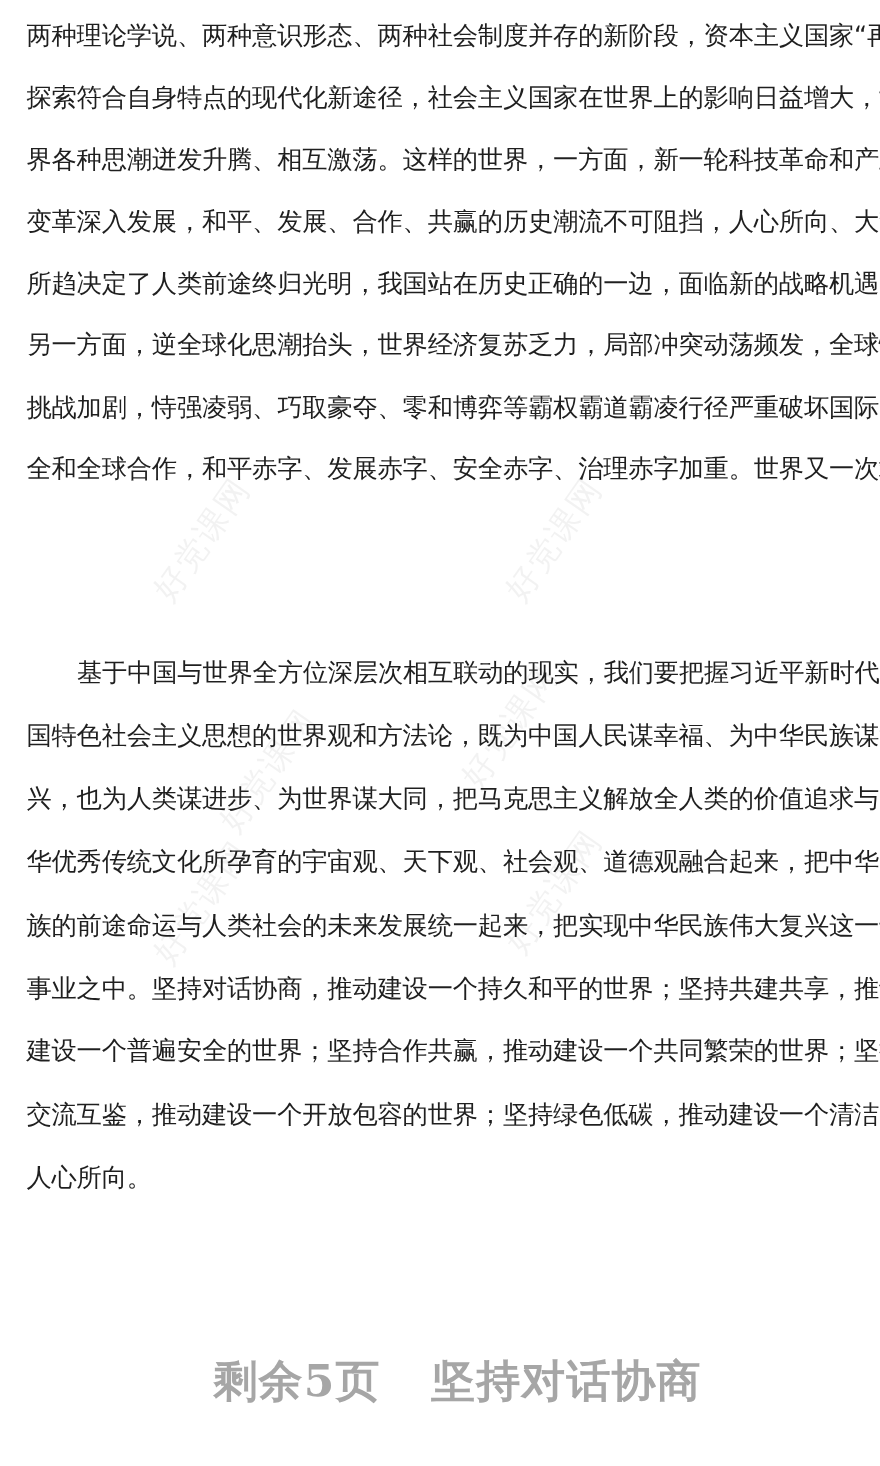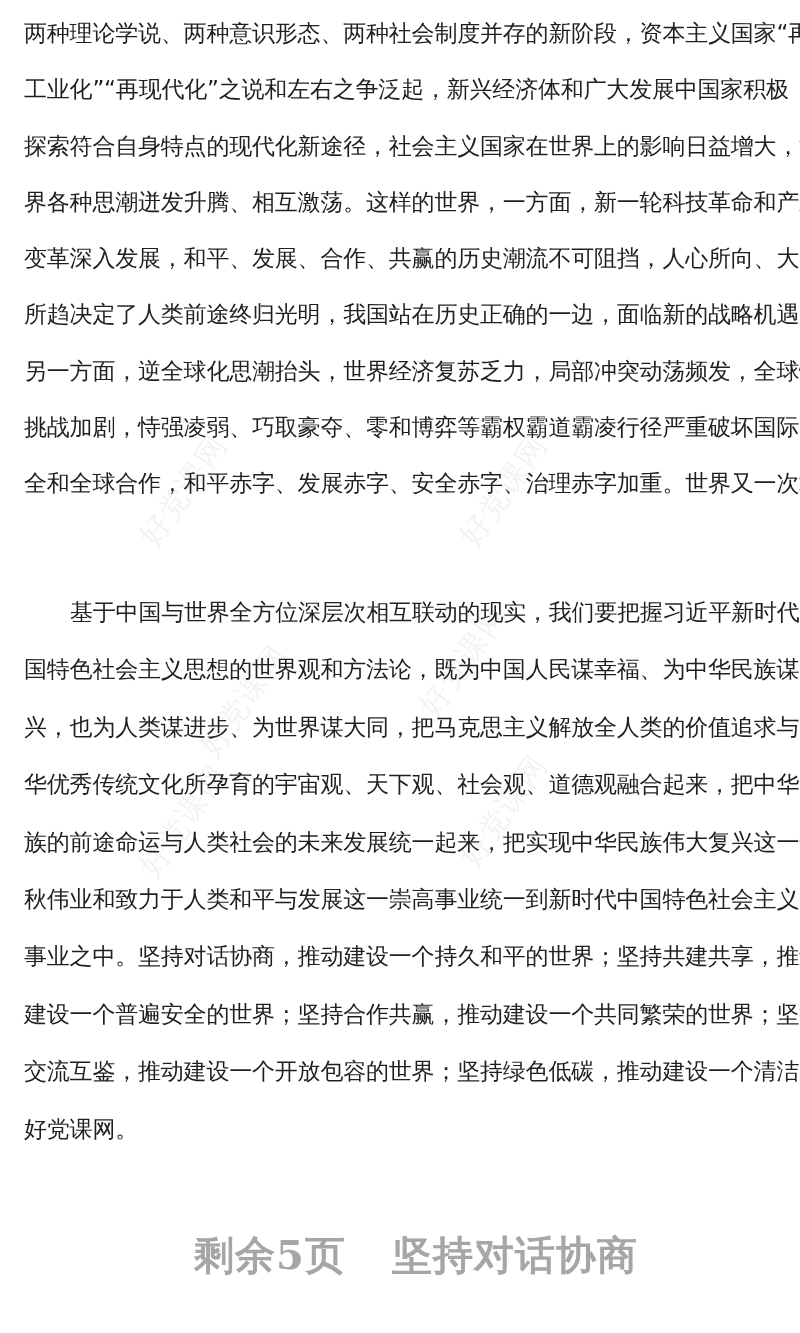--- a/index.html
+++ b/index.html
@@ -67,39 +67,37 @@
 
   <div class="watermark" style="left:120px; top:470px;">好党课网</div>
   <div class="watermark" style="left:440px; top:470px;">好党课网</div>
   <div class="watermark" style="left:180px; top:680px;">好党课网</div>
   <div class="watermark" style="left:400px; top:640px;">好党课网</div>
   <div class="watermark" style="left:120px; top:800px;">好党课网</div>
   <div class="watermark" style="left:440px; top:790px;">好党课网</div>
 
   <p class="para para-1" style="text-indent:0;">
     <span class="line">两种理论学说、两种意识形态、两种社会制度并存的新阶段，资本主义国家“再</span>
-    <span class="line">工业化”“再现代化”之说和左右之争泛起，新兴经济体和广大发展中国家积极</span>
     <span class="line">探索符合自身特点的现代化新途径，社会主义国家在世界上的影响日益增大，世</span>
     <span class="line">界各种思潮迸发升腾、相互激荡。这样的世界，一方面，新一轮科技革命和产业</span>
     <span class="line">变革深入发展，和平、发展、合作、共赢的历史潮流不可阻挡，人心所向、大势</span>
     <span class="line">所趋决定了人类前途终归光明，我国站在历史正确的一边，面临新的战略机遇；</span>
     <span class="line">另一方面，逆全球化思潮抬头，世界经济复苏乏力，局部冲突动荡频发，全球性</span>
     <span class="line">挑战加剧，恃强凌弱、巧取豪夺、零和博弈等霸权霸道霸凌行径严重破坏国际安</span>
     <span class="line">全和全球合作，和平赤字、发展赤字、安全赤字、治理赤字加重。世界又一次站</span>
   </p>
 
   <p class="para para-2" style="text-indent:0;">
     <span class="line first">基于中国与世界全方位深层次相互联动的现实，我们要把握习近平新时代中</span>
     <span class="line">国特色社会主义思想的世界观和方法论，既为中国人民谋幸福、为中华民族谋复</span>
     <span class="line">兴，也为人类谋进步、为世界谋大同，把马克思主义解放全人类的价值追求与中</span>
     <span class="line">华优秀传统文化所孕育的宇宙观、天下观、社会观、道德观融合起来，把中华民</span>
     <span class="line">族的前途命运与人类社会的未来发展统一起来，把实现中华民族伟大复兴这一千</span>
-    <span class="line">秋伟业和致力于人类和平与发展这一崇高事业统一到新时代中国特色社会主义</span>
     <span class="line">事业之中。坚持对话协商，推动建设一个持久和平的世界；坚持共建共享，推动</span>
     <span class="line">建设一个普遍安全的世界；坚持合作共赢，推动建设一个共同繁荣的世界；坚持</span>
     <span class="line">交流互鉴，推动建设一个开放包容的世界；坚持绿色低碳，推动建设一个清洁美</span>
-    <span class="line">好党课网。</span>
+    <span class="line">人心所向。</span>
   </p>
 
   <div class="footer-note">
     <span>剩余5页</span><span class="gap"></span><span>坚持对话协商</span>
   </div>
 </div>
 
 </body></html>

